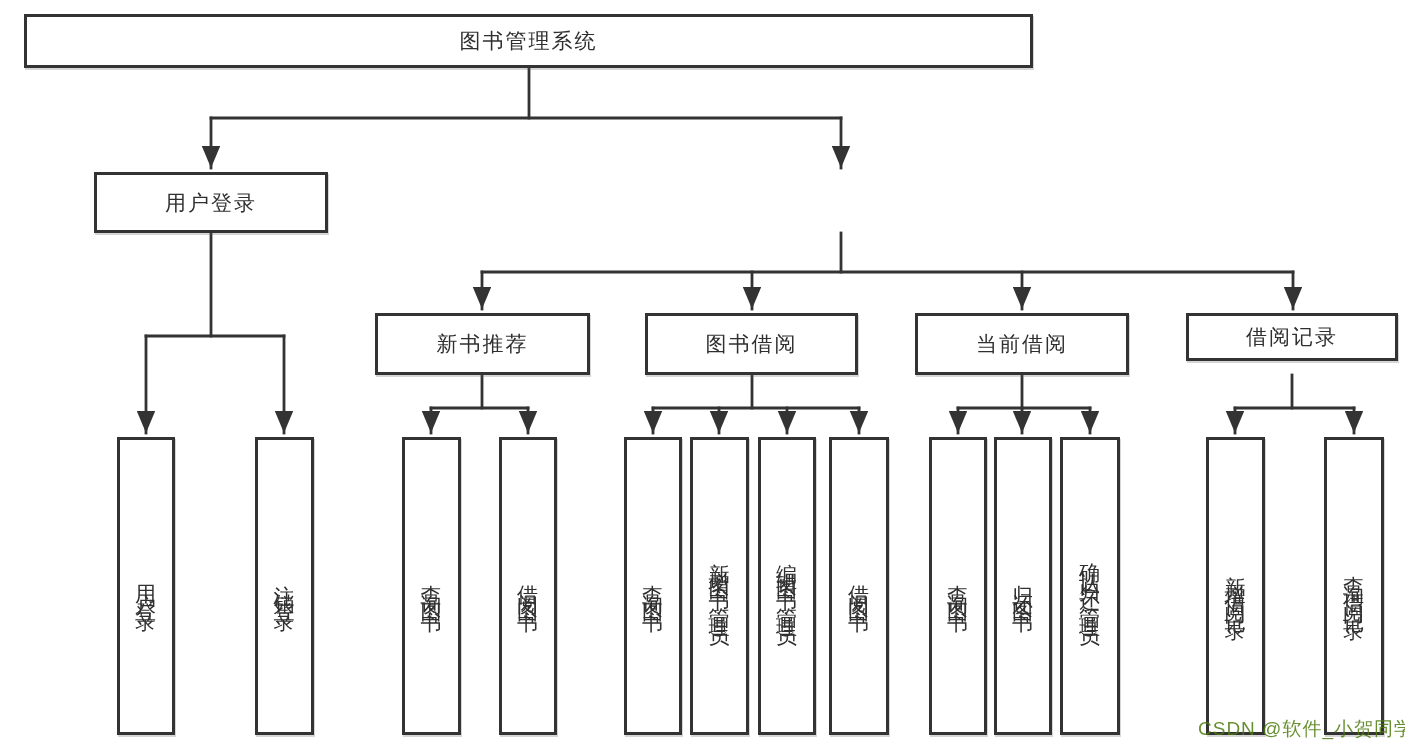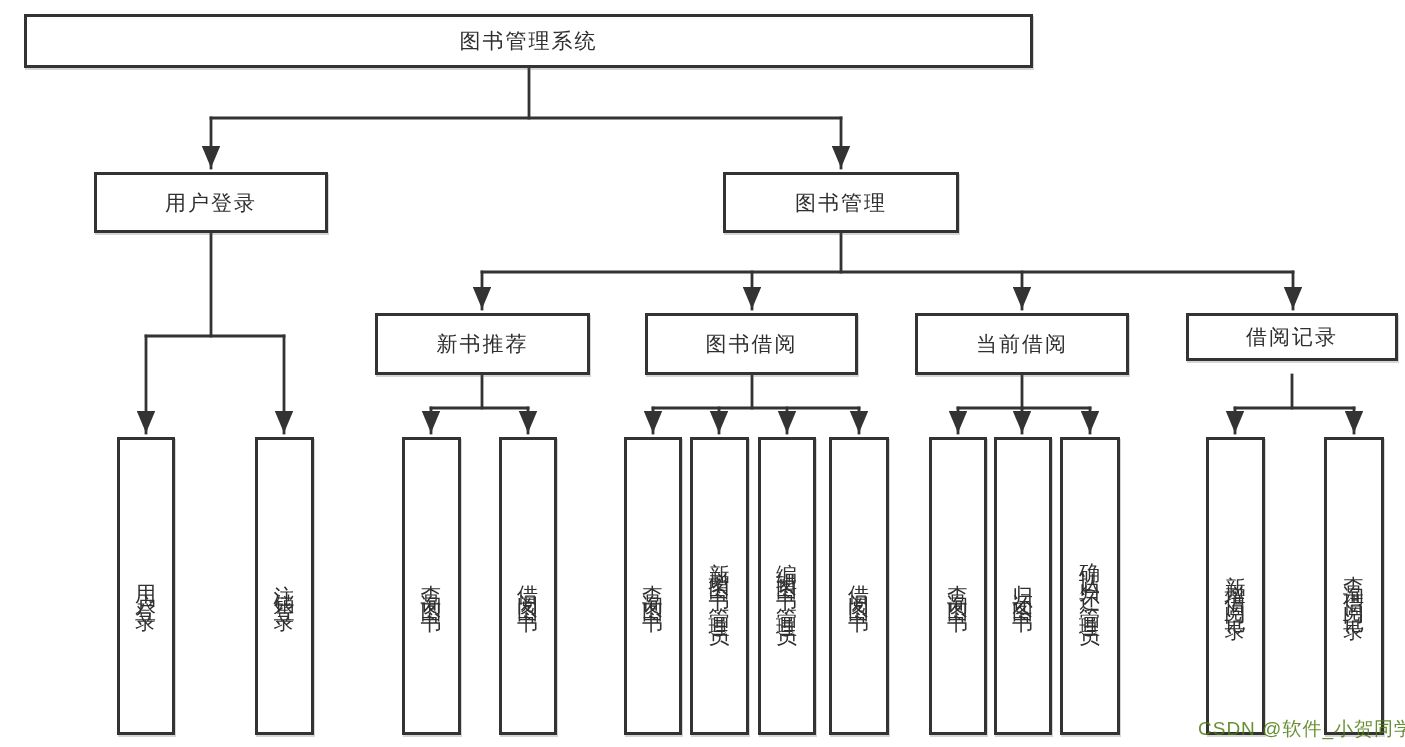--- a/index.html
+++ b/index.html
@@ -124,23 +124,20 @@
     </g>
   </svg>
 
   <div class="hbox" style="left:12px; top:14px; width:1009px; height:54px;">
     <span>图书管理系统</span>
   </div>
 
   <div class="hbox" style="left:82px; top:172px; width:234px; height:61px;">
     <span>用户登录</span>
   </div>
-  <div class="hbox" style="left:711px; top:172px; width:236px; height:61px;">
-    <span>图书管理</span>
-  </div>
 
   <div class="hbox" style="left:363px; top:313px; width:215px; height:62px;text-align:center;">
     <span>新书推荐</span>
   </div>
   <div class="hbox" style="left:633px; top:313px; width:213px; height:62px;">
     <span>图书借阅</span>
   </div>
   <div class="hbox" style="left:903px; top:313px; width:214px; height:62px;">
     <span>当前借阅</span>
   </div>

